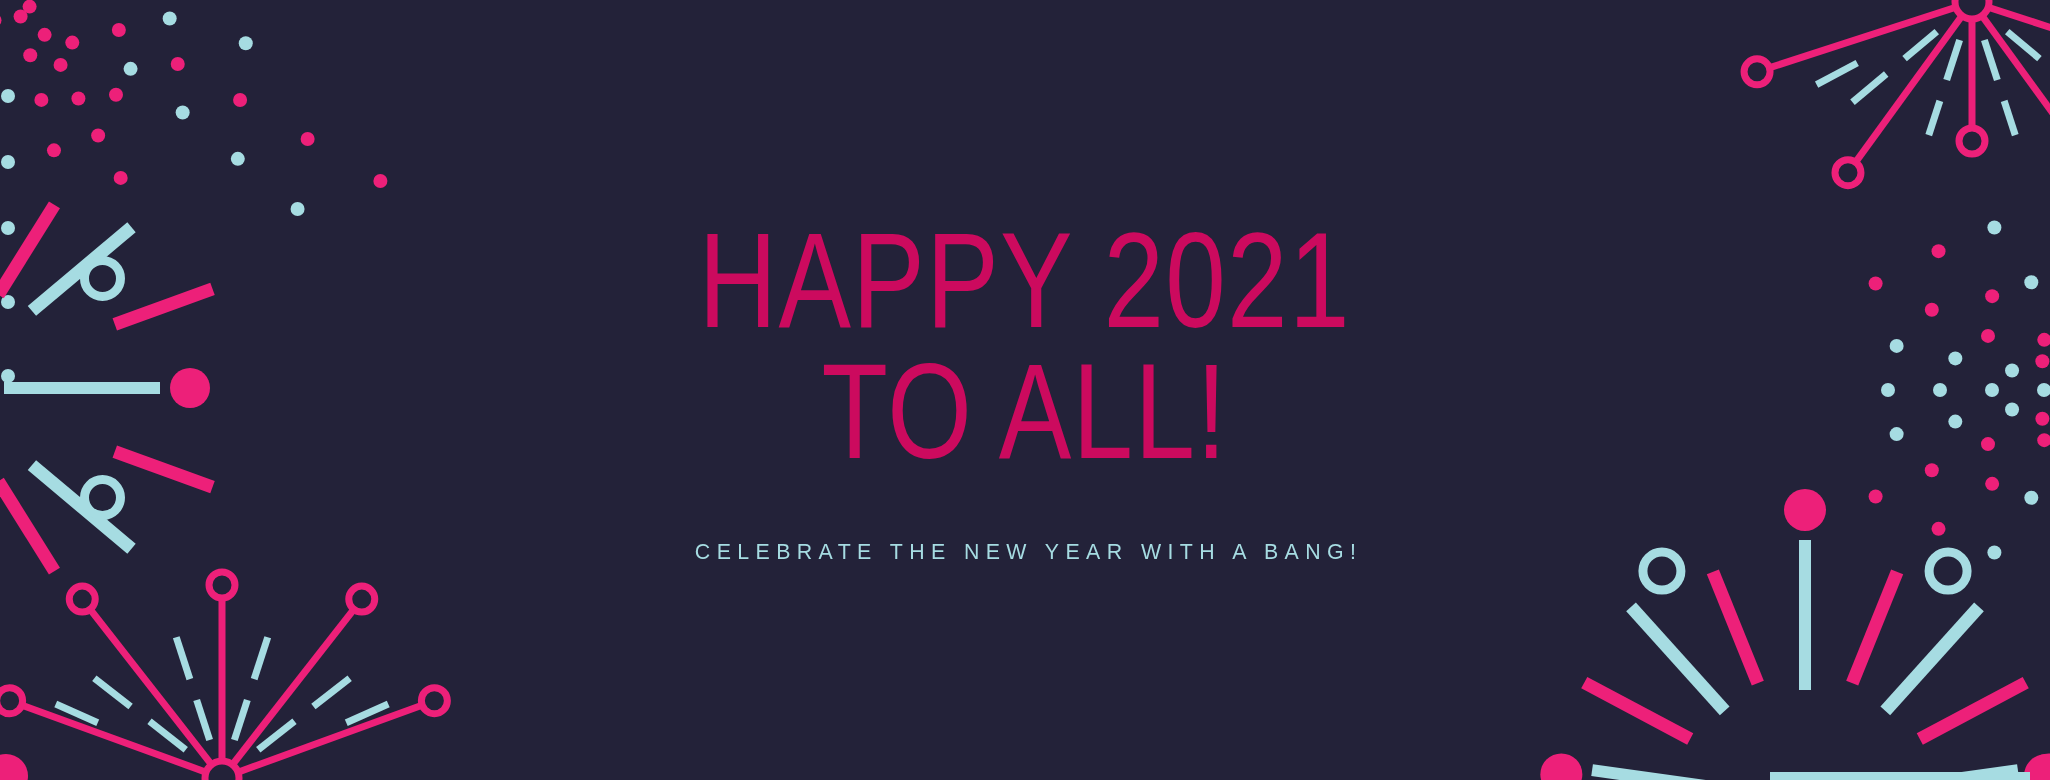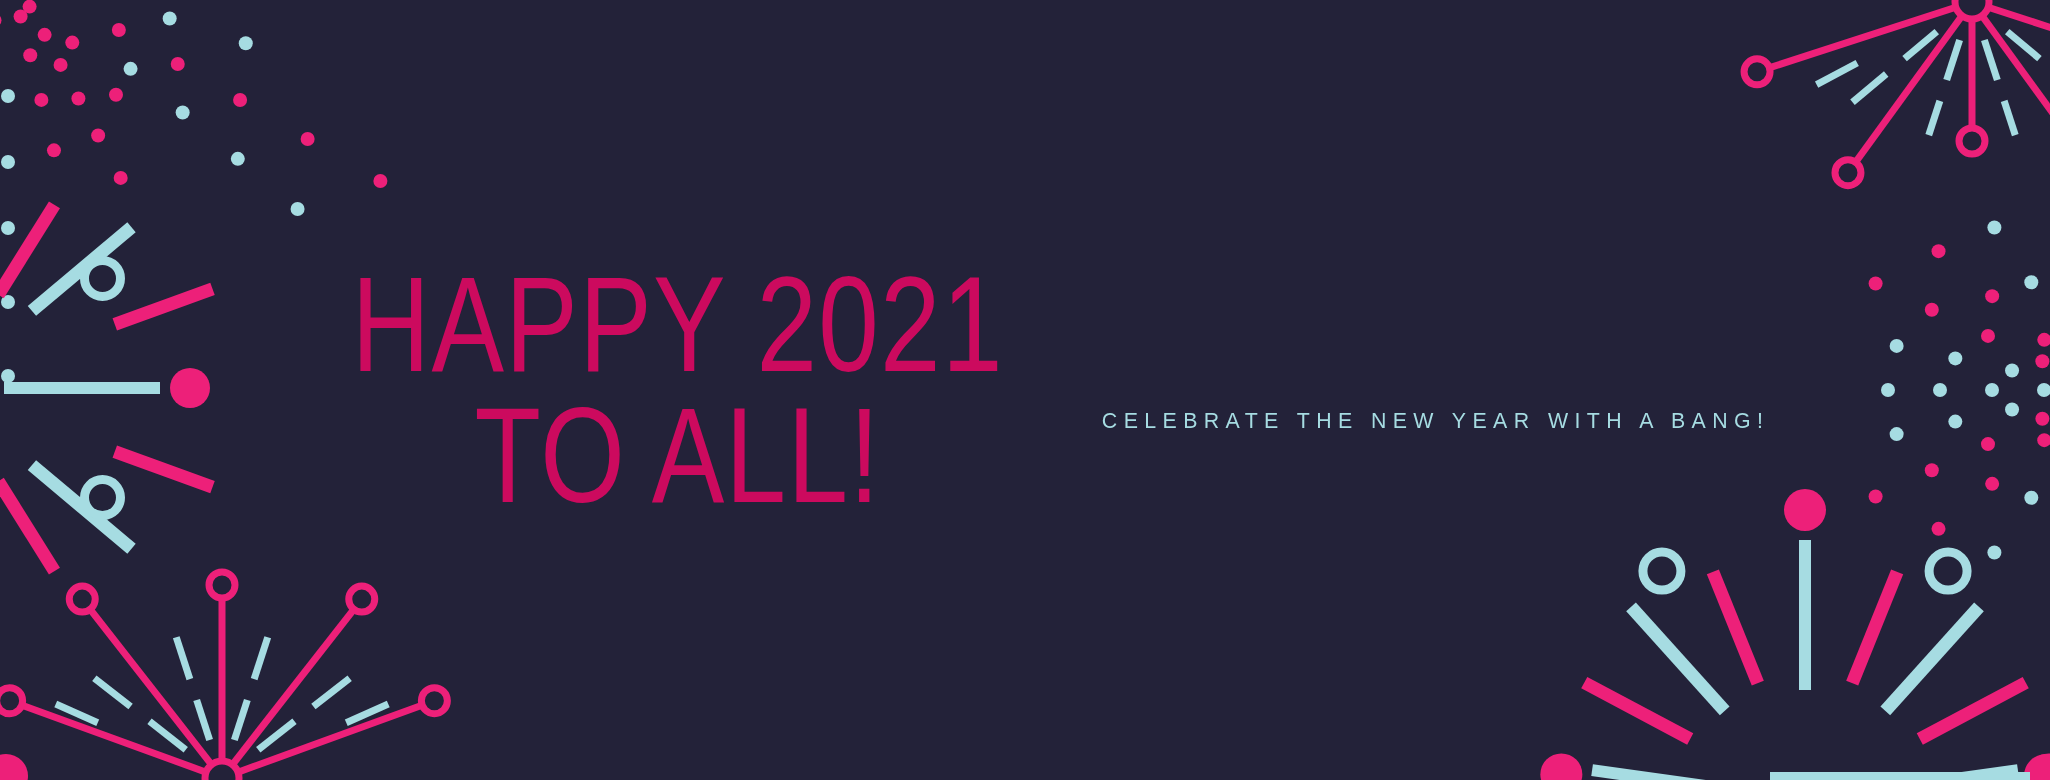--- a/index.html
+++ b/index.html
@@ -20,21 +20,21 @@
     position: absolute;
     inset: 0;
     width: 2050px;
     height: 780px;
     pointer-events: none;
   }
   #content {
     position: absolute;
     inset: 0;
     display: flex;
-    flex-direction: row;
+    flex-direction: column;
     align-items: center;
     justify-content: center;
     z-index: 5;
   }
   .headline {
     margin: 0;
     text-align: center;
     color: #cc0a5e;
     font-family: "Liberation Sans Narrow", "Liberation Sans", sans-serif;
     font-weight: 400;

